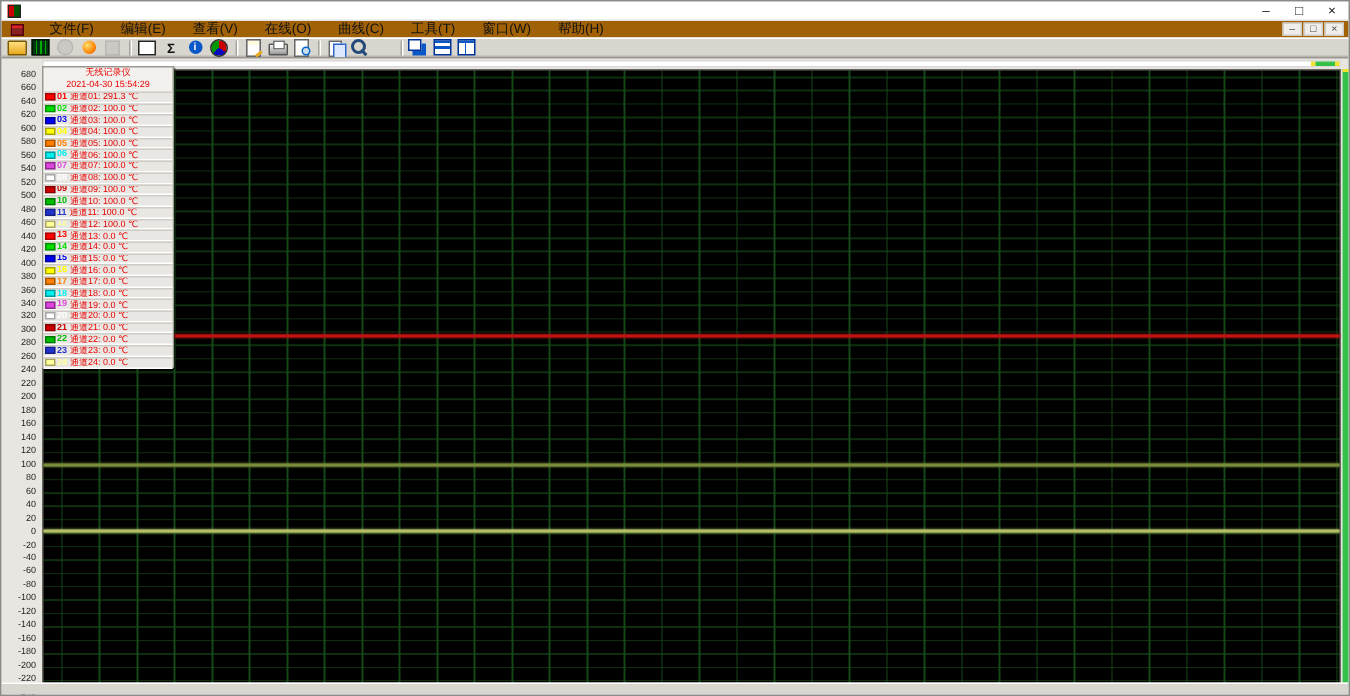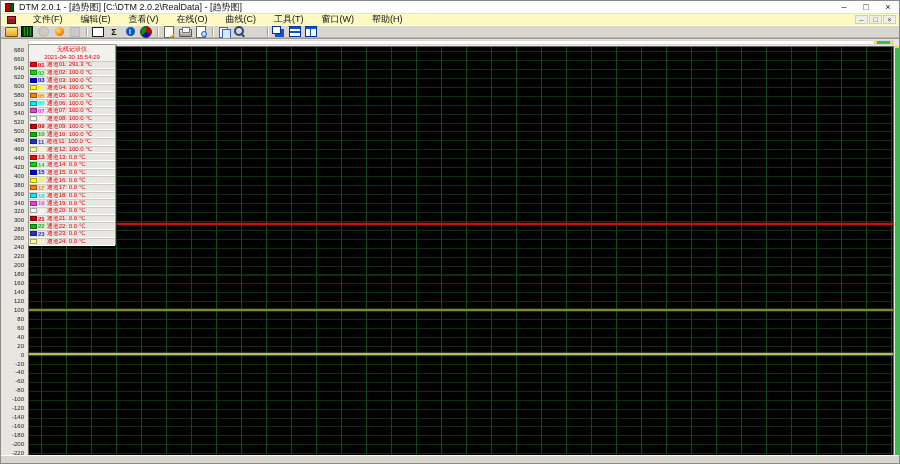--- a/index.html
+++ b/index.html
@@ -12,21 +12,21 @@
   }
   
   #titlebar{position:absolute;top:0;left:0;right:0;height:13px;background:#ffffff;display:flex;align-items:center;border-bottom:1px solid #e0e0e0;}
   #appicon{width:9px;height:9px;margin:0 5px 0 4px;background:
     linear-gradient(90deg,#c00 0 4px,#050 4px);
     box-shadow:inset 0 0 0 1px #222;}
   #title{font-size:9px;color:#111;white-space:nowrap;}
   #wincontrols{margin-left:auto;display:flex;}
   .wbtn{width:22px;height:12px;font-size:9px;line-height:12px;text-align:center;color:#222;cursor:default;}
   
-  #menubar{position:absolute;top:13px;left:0;right:0;height:11px;background:#fef9c3;display:flex;align-items:center;}
+  #menubar{position:absolute;top:13px;left:0;right:0;height:11px;background:#a16207;display:flex;align-items:center;}
   #childicon{width:9px;height:8px;margin:0 8px 0 6px;background:linear-gradient(#d22 0 3px,#822 3px);box-shadow:inset 0 0 0 1px #501;}
   .mitem{font-size:9px;color:#111;padding:0 9px;white-space:nowrap;}
   #childcontrols{margin-left:auto;display:flex;margin-right:3px;}
   .cbtn{width:13px;height:9px;font-size:7px;line-height:8px;text-align:center;color:#444;background:#f0eeea;border:1px solid #cfcdc8;margin-left:1px;}
   
   #toolbar{position:absolute;top:24px;left:0;right:0;height:13px;background:#d9d6cf;border-top:1px solid #fff;border-bottom:1px solid #b8b5ae;display:flex;align-items:center;padding-left:2px;}
   .tbico{width:14px;height:12px;display:inline-flex;align-items:center;justify-content:center;margin:0 1px;position:relative;font-weight:bold;font-size:9px;color:#111;}
   .tsep{width:1px;height:10px;background:#a8a59e;box-shadow:1px 0 0 #fff;margin:0 3px;}
   .dim{filter:grayscale(1) opacity(.45);}
   .tb-open::before{content:"";width:11px;height:8px;background:linear-gradient(#ffe080,#e8a820);border:1px solid #7a5a00;border-radius:1px;}
@@ -80,21 +80,20 @@
   
   #statusbar{position:absolute;left:0;right:0;bottom:0;height:8px;background:#d9d6cf;border-top:1px solid #fff;font-size:6px;color:#444;padding-left:4px;}
 </style>
 </head>
 <body>
 
 <div id="win">
 
   <div id="titlebar">
     <div id="appicon"></div>
-    <span id="title">DTM 2.0.1 - [趋势图] [C:\DTM 2.0.2\RealData] - [趋势图]</span>
     <div id="wincontrols">
       <span class="wbtn">–</span>
       <span class="wbtn">□</span>
       <span class="wbtn">×</span>
     </div>
   </div>
 
   <div id="menubar">
     <div id="childicon"></div>
     <div id="menuitems" style="display: flex;">

